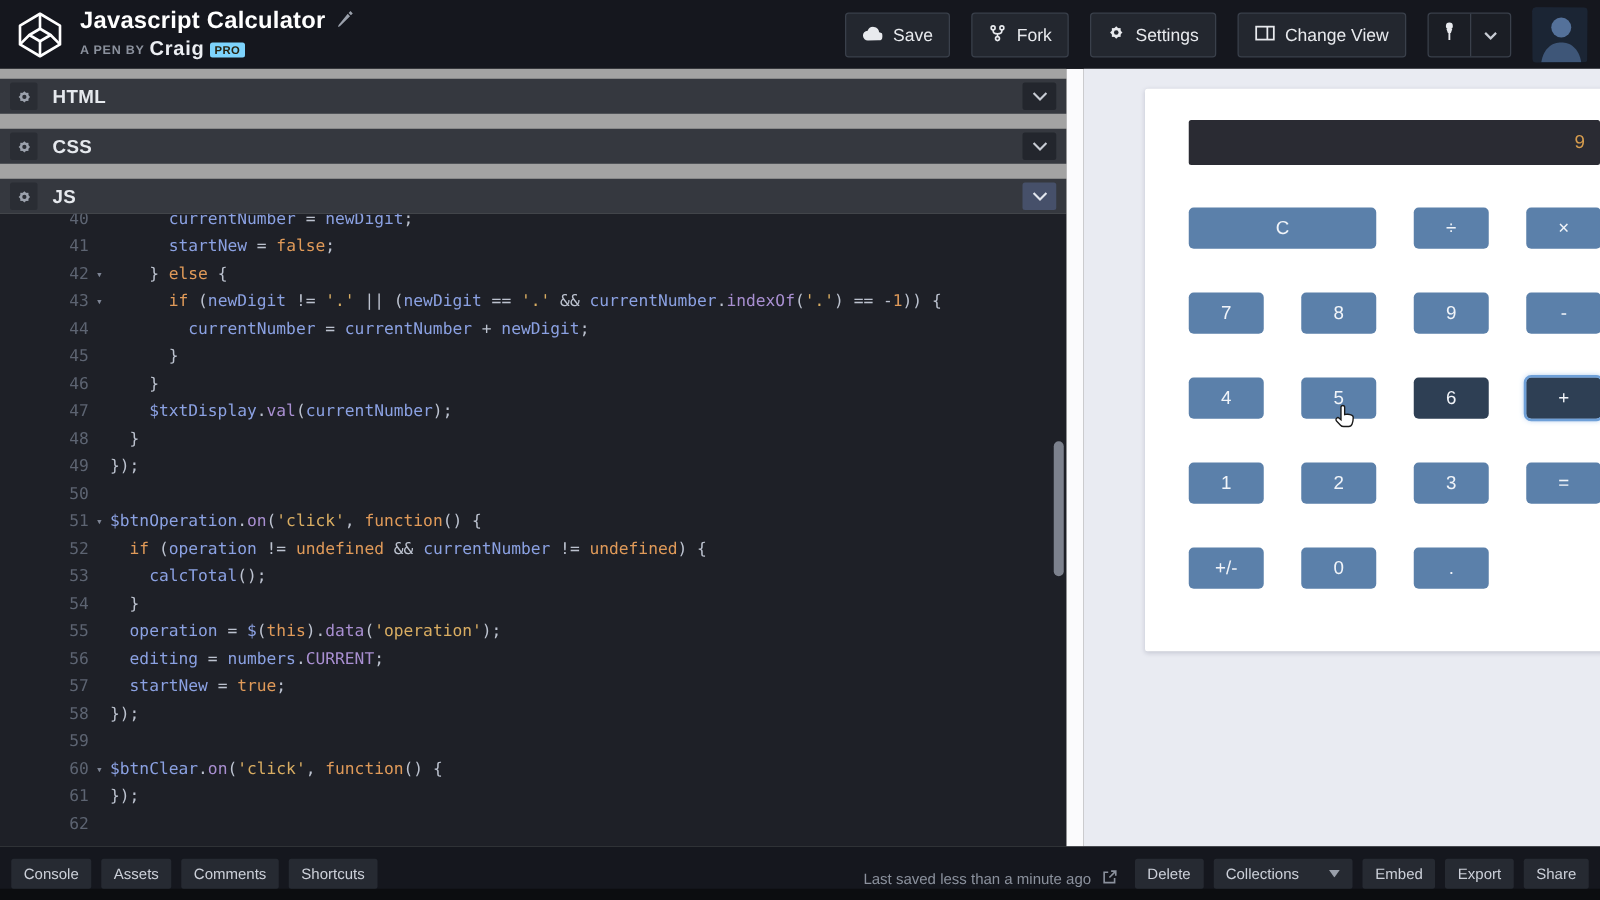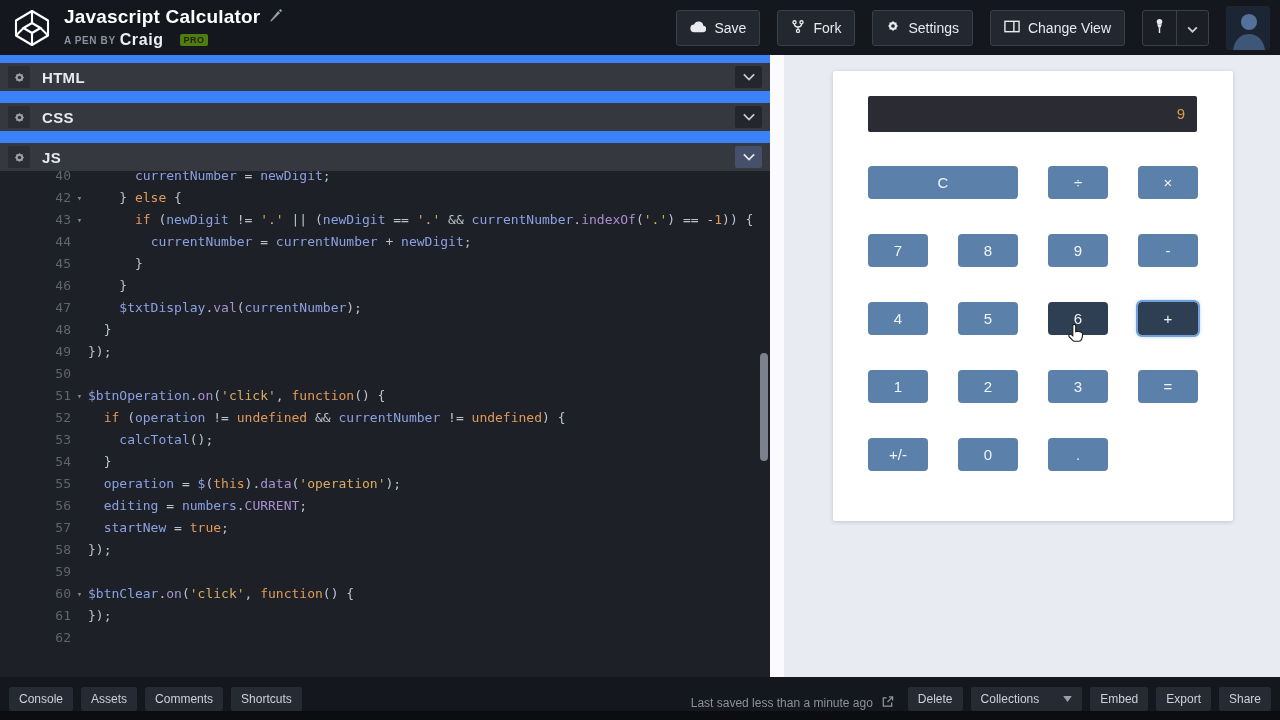--- a/index.html
+++ b/index.html
@@ -12,32 +12,32 @@
   }
 
   
   .topbar { height:55px; background:#15171e; display:flex; align-items:center; padding:0 10px 0 12px; position:relative; }
   .logo { width:40px; height:40px; display:flex; align-items:center; justify-content:center; cursor:pointer; }
   .title-block { margin-left:12px; }
   .title-row { display:flex; align-items:center; gap:9px; }
   .pen-title { font-size:19px; font-weight:700; color:#ffffff; letter-spacing:.2px; }
   .byline { margin-top:3px; font-size:10px; font-weight:700; color:#8b919d; letter-spacing:.6px; display:flex; align-items:center; }
   .byline .author { color:#edeff3; font-size:16px; margin-left:4px; }
-  .pro-badge { background:#4d7c0f; color:#28220d; font-size:9px; font-weight:700; padding:1px 4px; border-radius:2px; margin-left:16px; letter-spacing:.4px; }
+  .pro-badge { background:#7dd3fc; color:#28220d; font-size:9px; font-weight:700; padding:1px 4px; border-radius:2px; margin-left:4px; letter-spacing:.4px; }
   .actions { margin-left:auto; display:flex; align-items:center; gap:17px; }
   .hbtn { height:36px; display:flex; align-items:center; gap:8px; padding:0 13px; background:#23272f; border:1px solid #3a404b; border-radius:3px; color:#e8eaee; font-size:14px; cursor:pointer; white-space:nowrap; }
   .pin-split { display:flex; align-items:stretch; height:36px; border:1px solid #3a404b; border-radius:3px; background:#1b1e25; }
   .pin-seg { display:flex; align-items:center; padding:0 10px; cursor:pointer; }
   .pin-seg + .pin-seg { border-left:1px solid #3a404b; }
   .avatar { width:44px; height:44px; border-radius:3px; overflow:hidden; background:linear-gradient(135deg,#233146,#11161f); cursor:pointer; }
 
   
   .main { display:flex; height:622px; }
 
-  .editors { width:770px; background:#3b82f6; padding-top:8px; position:relative; flex:none; }
+  .editors { width:853px; background:#a3a3a3; padding-top:8px; position:relative; flex:none; }
   .sec-head { height:28px; background:#35383f; display:flex; align-items:center; padding:0 8px 0 8px; margin-bottom:12px; }
   .sec-head.last { margin-bottom:0; }
   .iconbox { width:22px; height:22px; background:#2a2d34; border-radius:2px; display:flex; align-items:center; justify-content:center; flex:none; cursor:pointer; }
   .sec-label { color:#e6e9ee; font-weight:700; font-size:15px; margin-left:12px; letter-spacing:.3px; }
   .chevbox { margin-left:auto; width:27px; height:22px; background:#23262d; border-radius:2px; display:flex; align-items:center; justify-content:center; cursor:pointer; }
   .chevbox.active { background:#46506a; }
 
   .code-area { height:506px; background:#1e2027; overflow:hidden; position:relative;
     font-family:"DejaVu Sans Mono", monospace; font-size:13px; line-height:22px; }
   .code-lines { margin-top:-6px;padding-left:43px; }
@@ -213,20 +213,21 @@
       <div class="chevbox active">
         <svg width="12" height="8" viewBox="0 0 14 9" fill="none" stroke="#e2e6ee" stroke-width="2">
             <path d="M1 1.5 L7 7.5 L13 1.5"></path>
           </svg>
       </div>
     </div>
 
     <div class="code-area">
       <div class="code-lines">
           <div class="code-line"><span class="gutter-num">40</span><span class="fold"></span><span class="code-text"><span class="tk-pln">      </span><span class="tk-vr">currentNumber</span><span class="tk-pln"> = </span><span class="tk-vr">newDigit</span><span class="tk-pln">;</span></span></div>
+          <div class="code-line"><span class="gutter-num">41</span><span class="fold"></span><span class="code-text"><span class="tk-pln">      </span><span class="tk-vr">startNew</span><span class="tk-pln"> = </span><span class="tk-cnst">false</span><span class="tk-pln">;</span></span></div>
           <div class="code-line"><span class="gutter-num">42</span><span class="fold">▾</span><span class="code-text"><span class="tk-pln">    } </span><span class="tk-kw">else</span><span class="tk-pln"> {</span></span></div>
           <div class="code-line"><span class="gutter-num">43</span><span class="fold">▾</span><span class="code-text"><span class="tk-pln">      </span><span class="tk-kw">if</span><span class="tk-pln"> (</span><span class="tk-vr">newDigit</span><span class="tk-pln"> != </span><span class="tk-str">'.'</span><span class="tk-pln"> || (</span><span class="tk-vr">newDigit</span><span class="tk-pln"> == </span><span class="tk-str">'.'</span><span class="tk-pln"> &amp;&amp; </span><span class="tk-vr">currentNumber</span><span class="tk-pln">.</span><span class="tk-prop">indexOf</span><span class="tk-pln">(</span><span class="tk-str">'.'</span><span class="tk-pln">) == -</span><span class="tk-cnst">1</span><span class="tk-pln">)) {</span></span></div>
           <div class="code-line"><span class="gutter-num">44</span><span class="fold"></span><span class="code-text"><span class="tk-pln">        </span><span class="tk-vr">currentNumber</span><span class="tk-pln"> = </span><span class="tk-vr">currentNumber</span><span class="tk-pln"> + </span><span class="tk-vr">newDigit</span><span class="tk-pln">;</span></span></div>
           <div class="code-line"><span class="gutter-num">45</span><span class="fold"></span><span class="code-text"><span class="tk-pln">      }</span></span></div>
           <div class="code-line"><span class="gutter-num">46</span><span class="fold"></span><span class="code-text"><span class="tk-pln">    }</span></span></div>
           <div class="code-line"><span class="gutter-num">47</span><span class="fold"></span><span class="code-text"><span class="tk-pln">    </span><span class="tk-vr">$txtDisplay</span><span class="tk-pln">.</span><span class="tk-prop">val</span><span class="tk-pln">(</span><span class="tk-vr">currentNumber</span><span class="tk-pln">);</span></span></div>
           <div class="code-line"><span class="gutter-num">48</span><span class="fold"></span><span class="code-text"><span class="tk-pln">  }</span></span></div>
           <div class="code-line"><span class="gutter-num">49</span><span class="fold"></span><span class="code-text"><span class="tk-pln">});</span></span></div>
           <div class="code-line"><span class="gutter-num">50</span><span class="fold"></span><span class="code-text"></span></div>
           <div class="code-line"><span class="gutter-num">51</span><span class="fold">▾</span><span class="code-text"><span class="tk-vr">$btnOperation</span><span class="tk-pln">.</span><span class="tk-prop">on</span><span class="tk-pln">(</span><span class="tk-str">'click'</span><span class="tk-pln">, </span><span class="tk-kw">function</span><span class="tk-pln">() {</span></span></div>

